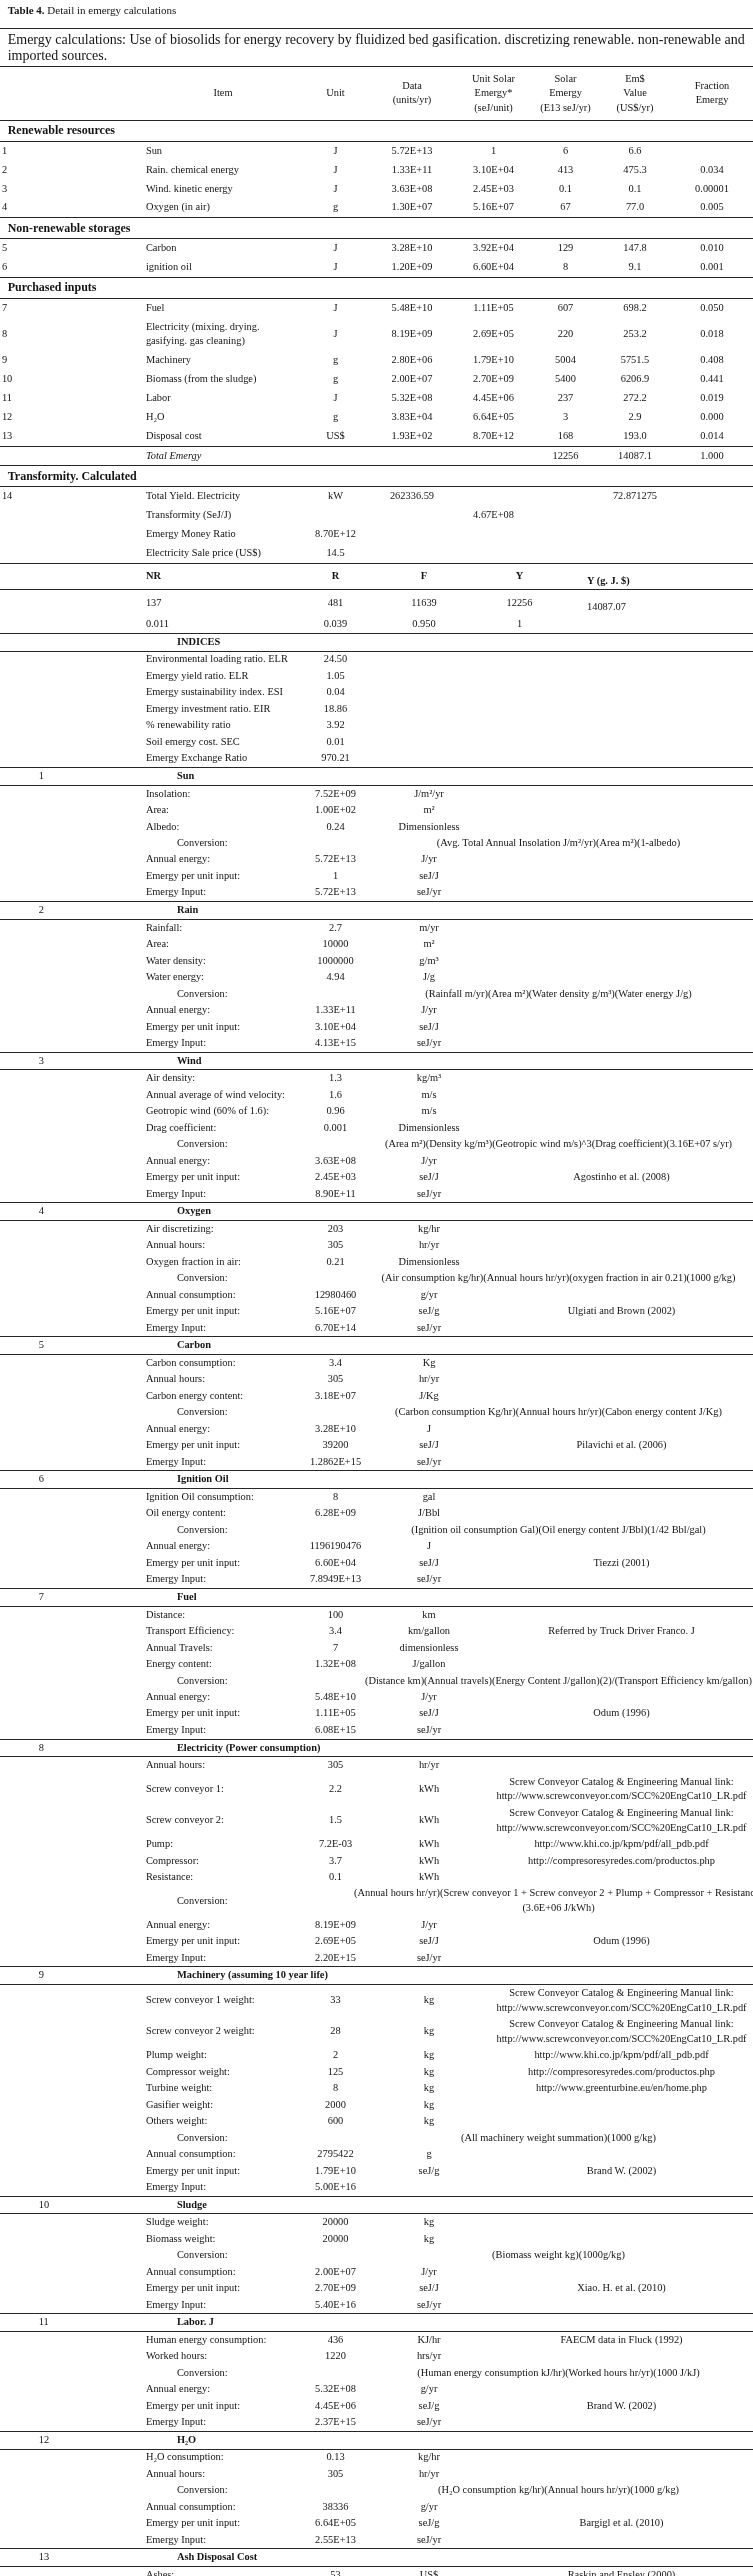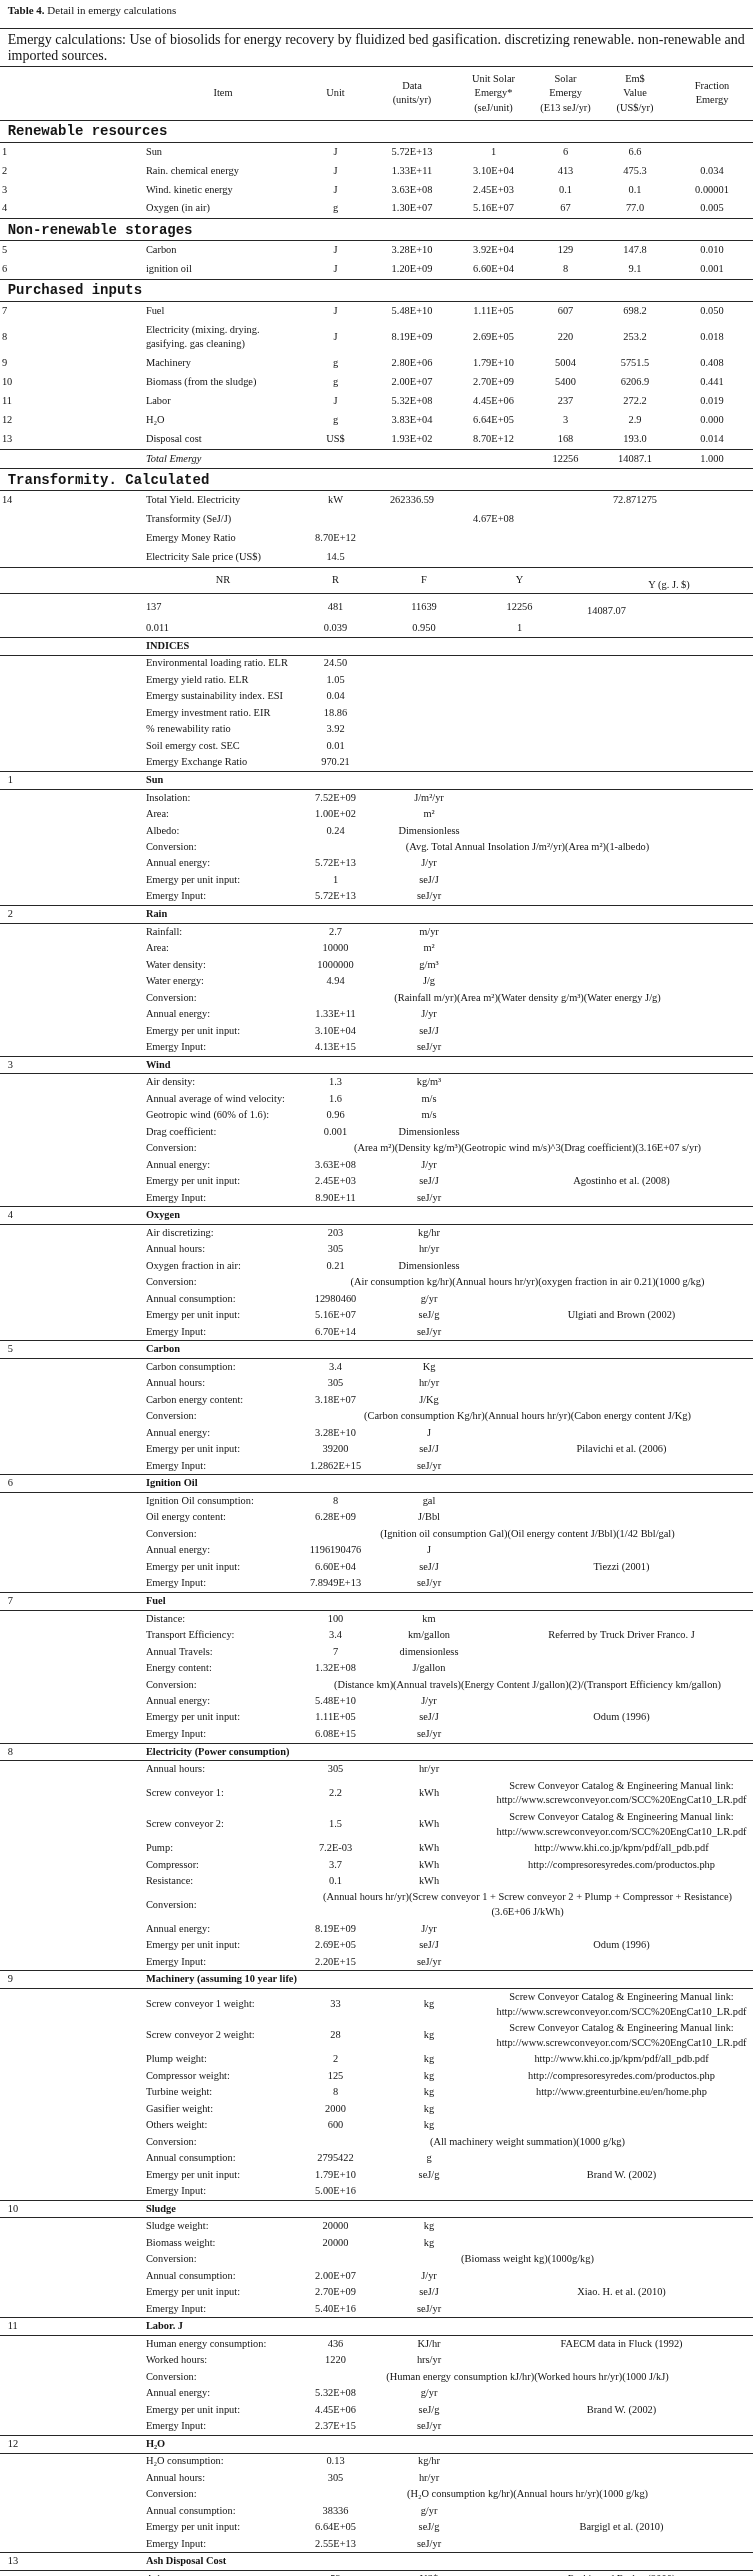--- a/index.html
+++ b/index.html
@@ -5,29 +5,29 @@
   html,body{margin:0;padding:0;background:#fff;}
   .page{width:753px;min-height:2576px;box-sizing:border-box;background:#fff;color:#141414;
         font-family:"Liberation Serif","DejaVu Serif",serif;padding-top:1.9px;}
   .title{font-size:11px;padding:1.9px 0 12.5px 7.7px;}
   .b{font-weight:bold;}
   .hr{border-top:1.4px solid #262626;height:0;}
   .cap{font-size:14px;padding:2.4px 7.7px;}
   .g{display:grid;align-items:center;width:753px;box-sizing:border-box;}
   .gm{grid-template-columns:144px 158px 67px 86px 77px 67px 72px 82px;}
   .gd{grid-template-columns:144px 158px 67px 120px 265px;}
-  .gc{grid-template-columns:144px 158px 451px;}
+  .gc{grid-template-columns:144px 158px 451px;padding-left:31px;}
   .gn{grid-template-columns:144px 158px 67px 110px 81px 193px;}
   .c{font-size:10.4px;line-height:14.7px;padding:1px 1.9px;box-sizing:border-box;}
   .ctr{text-align:center;}
   .num{padding-left:7.7px;}
   .hd .c{text-align:center;white-space:pre-line;padding:4.8px 1.9px;line-height:14.4px;}
-  .sec{font-weight:bold;font-size:14px;padding:2.4px 0 2.4px 7.7px;font-family:Liberation Mono, monospace;}
+  .sec{font-weight:bold;font-size:12px;padding:2.4px 0 2.4px 7.7px;}
   .sub{font-weight:bold;}
-  .bold .c{font-weight:normal;text-align:center;}
+  .bold .c{font-weight:bold;}
   .yg{padding-left:27px;text-align:left;margin-top:9px;}
   .it .c:nth-child(2){font-style:italic;}
   .mr .c{padding:2.1px 1.9px;}
   .dr .c{padding:0.9px 1.9px;}
   .ref{text-align:center;overflow-wrap:break-word;}
   .conv{text-align:center;}
 </style>
 </head>
 <body>
 

